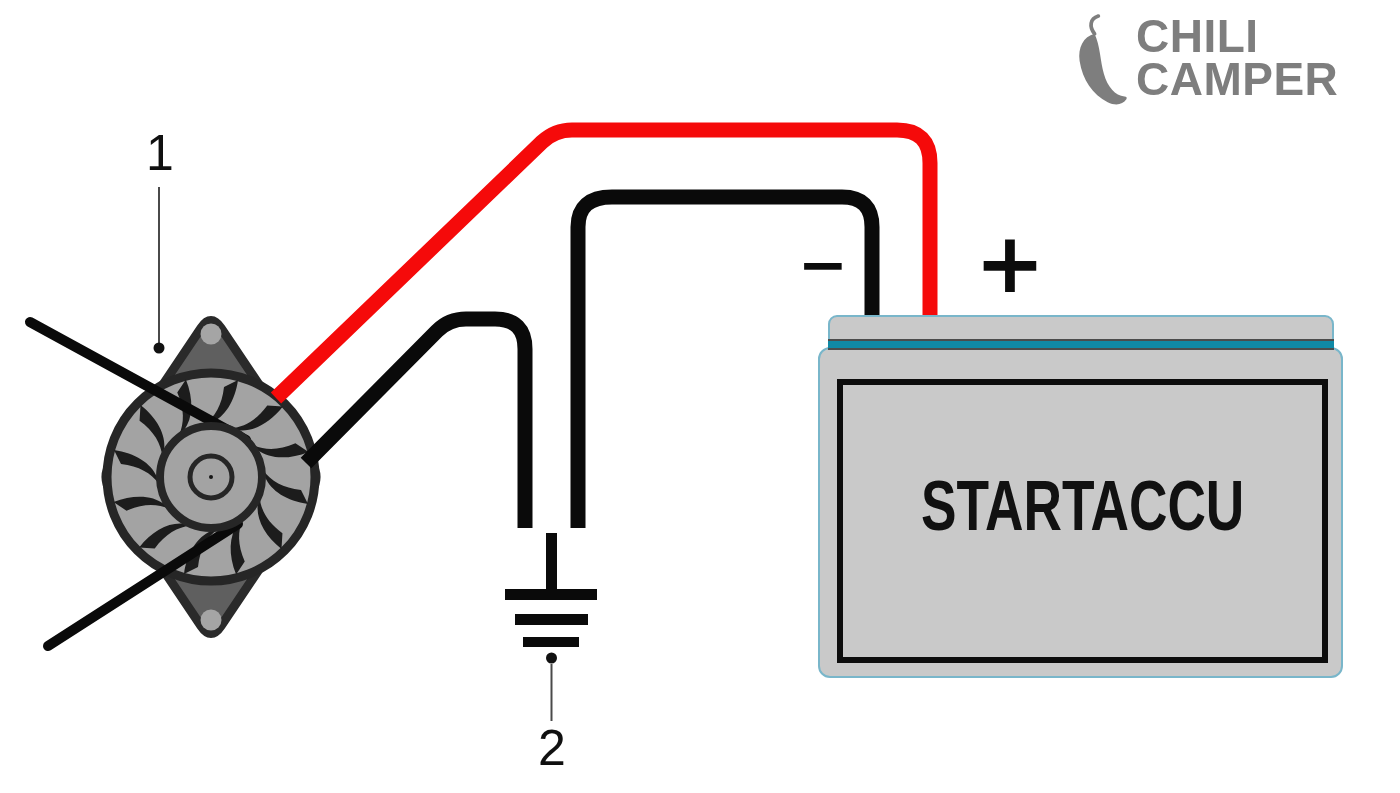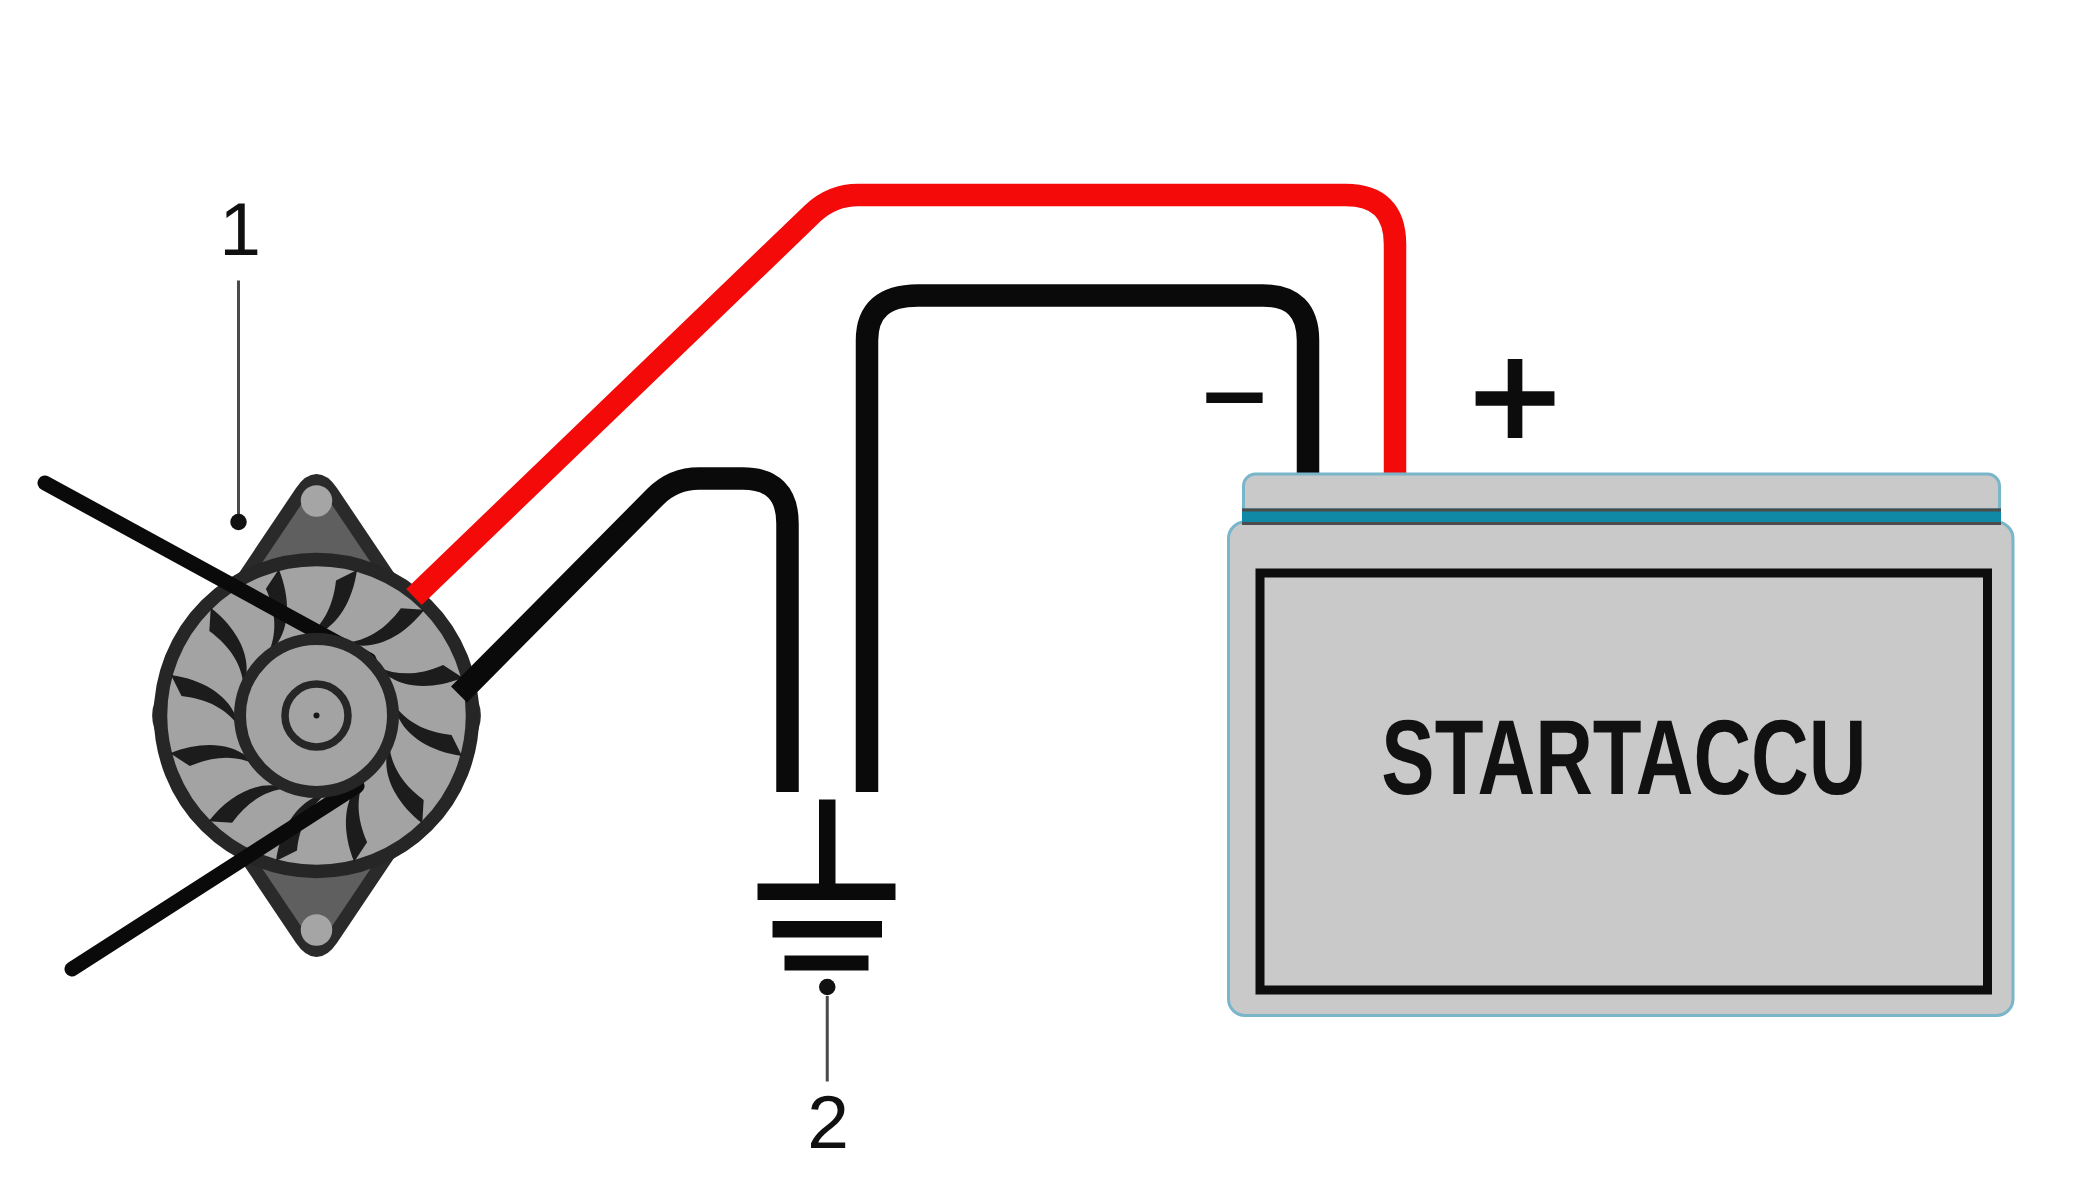--- a/index.html
+++ b/index.html
@@ -118,14 +118,24 @@
   <div class="bat bat-inner">
     <span class="bat-label">STARTACCU</span>
   </div>
 
   <div class="sign sign-minus">−</div>
   <div class="sign sign-plus">+</div>
 
   <div class="callout callout-1">1</div>
   <div class="callout callout-2">2</div>
 
+  <div class="logo">
+    <svg class="logo-pepper" viewBox="0 0 62 100">
+      <path d="M 22,21 C 16,13 17,5 26,2" fill="none" stroke="var(--logo-gray)" stroke-width="4" stroke-linecap="round"></path>
+      <path d="M 22,21 C 10,24 4,36 6,50 C 9,70 20,86 36,94 C 44,98 52,97 56,91 C 57,89 56,88 54,88 C 44,87 36,78 32,64 C 28,50 28,34 22,21 Z" fill="var(--logo-gray)"></path>
+    </svg>
+    <div class="logo-text">
+      <div>CHILI</div>
+      <div>CAMPER</div>
+    </div>
+  </div>
 
 </div>
 
 </body></html>

